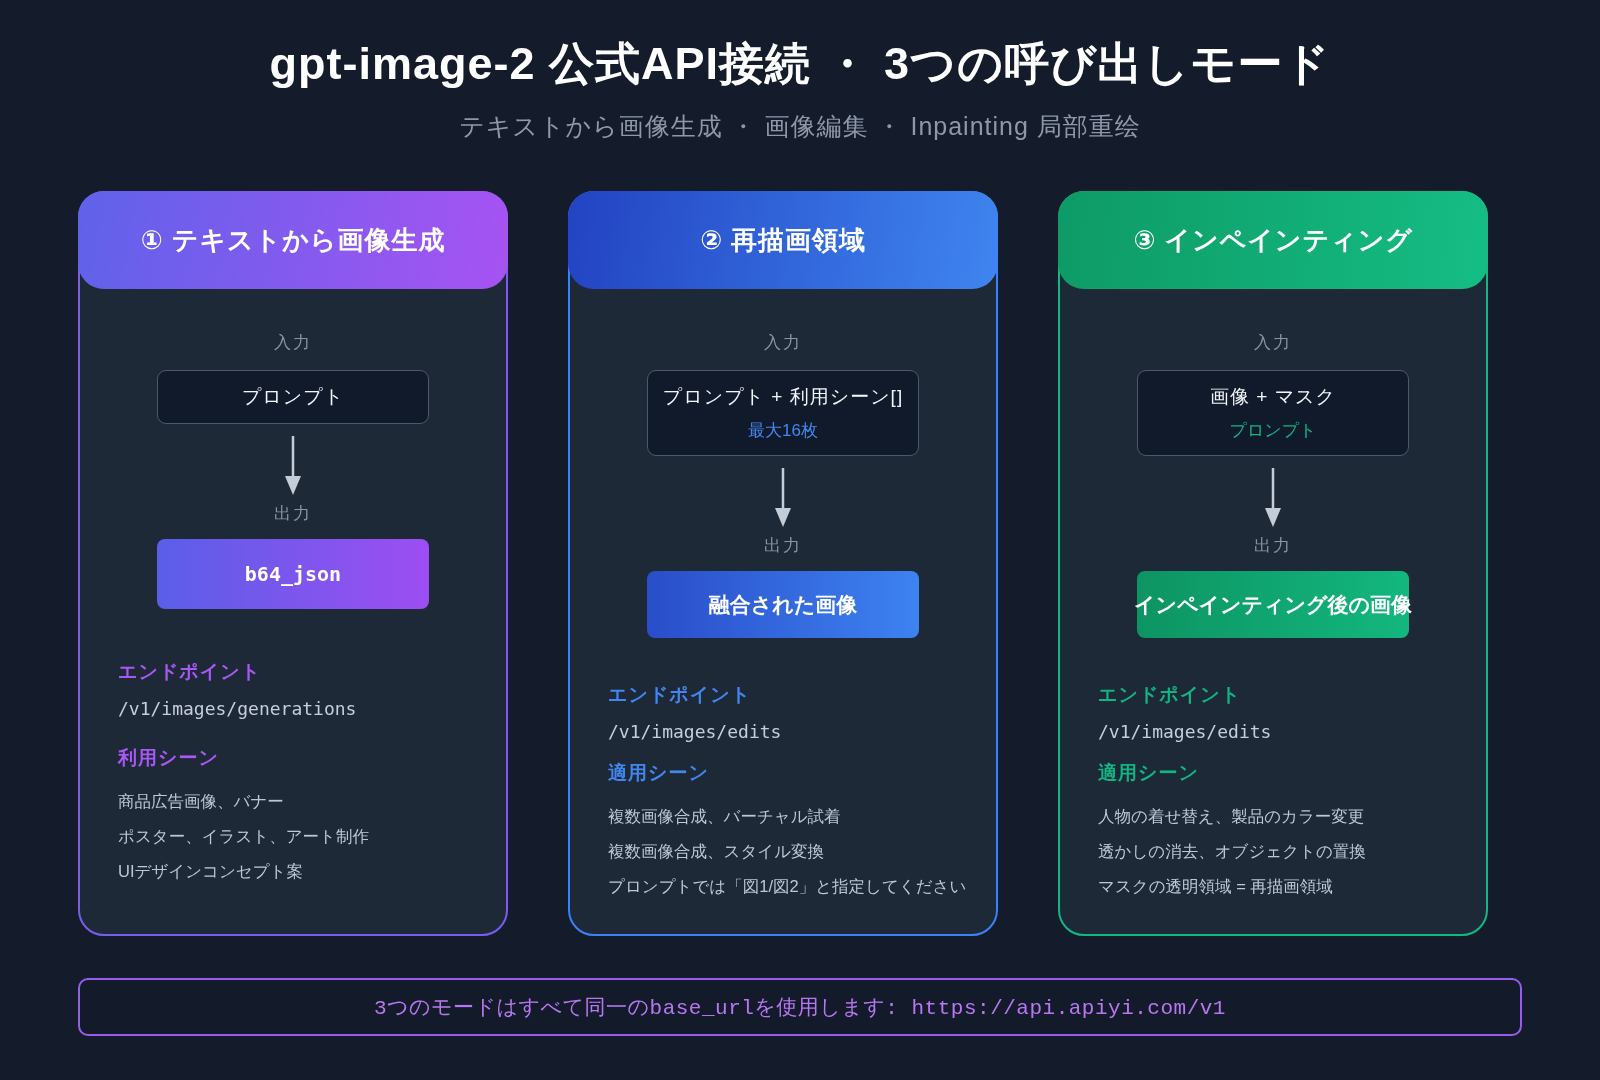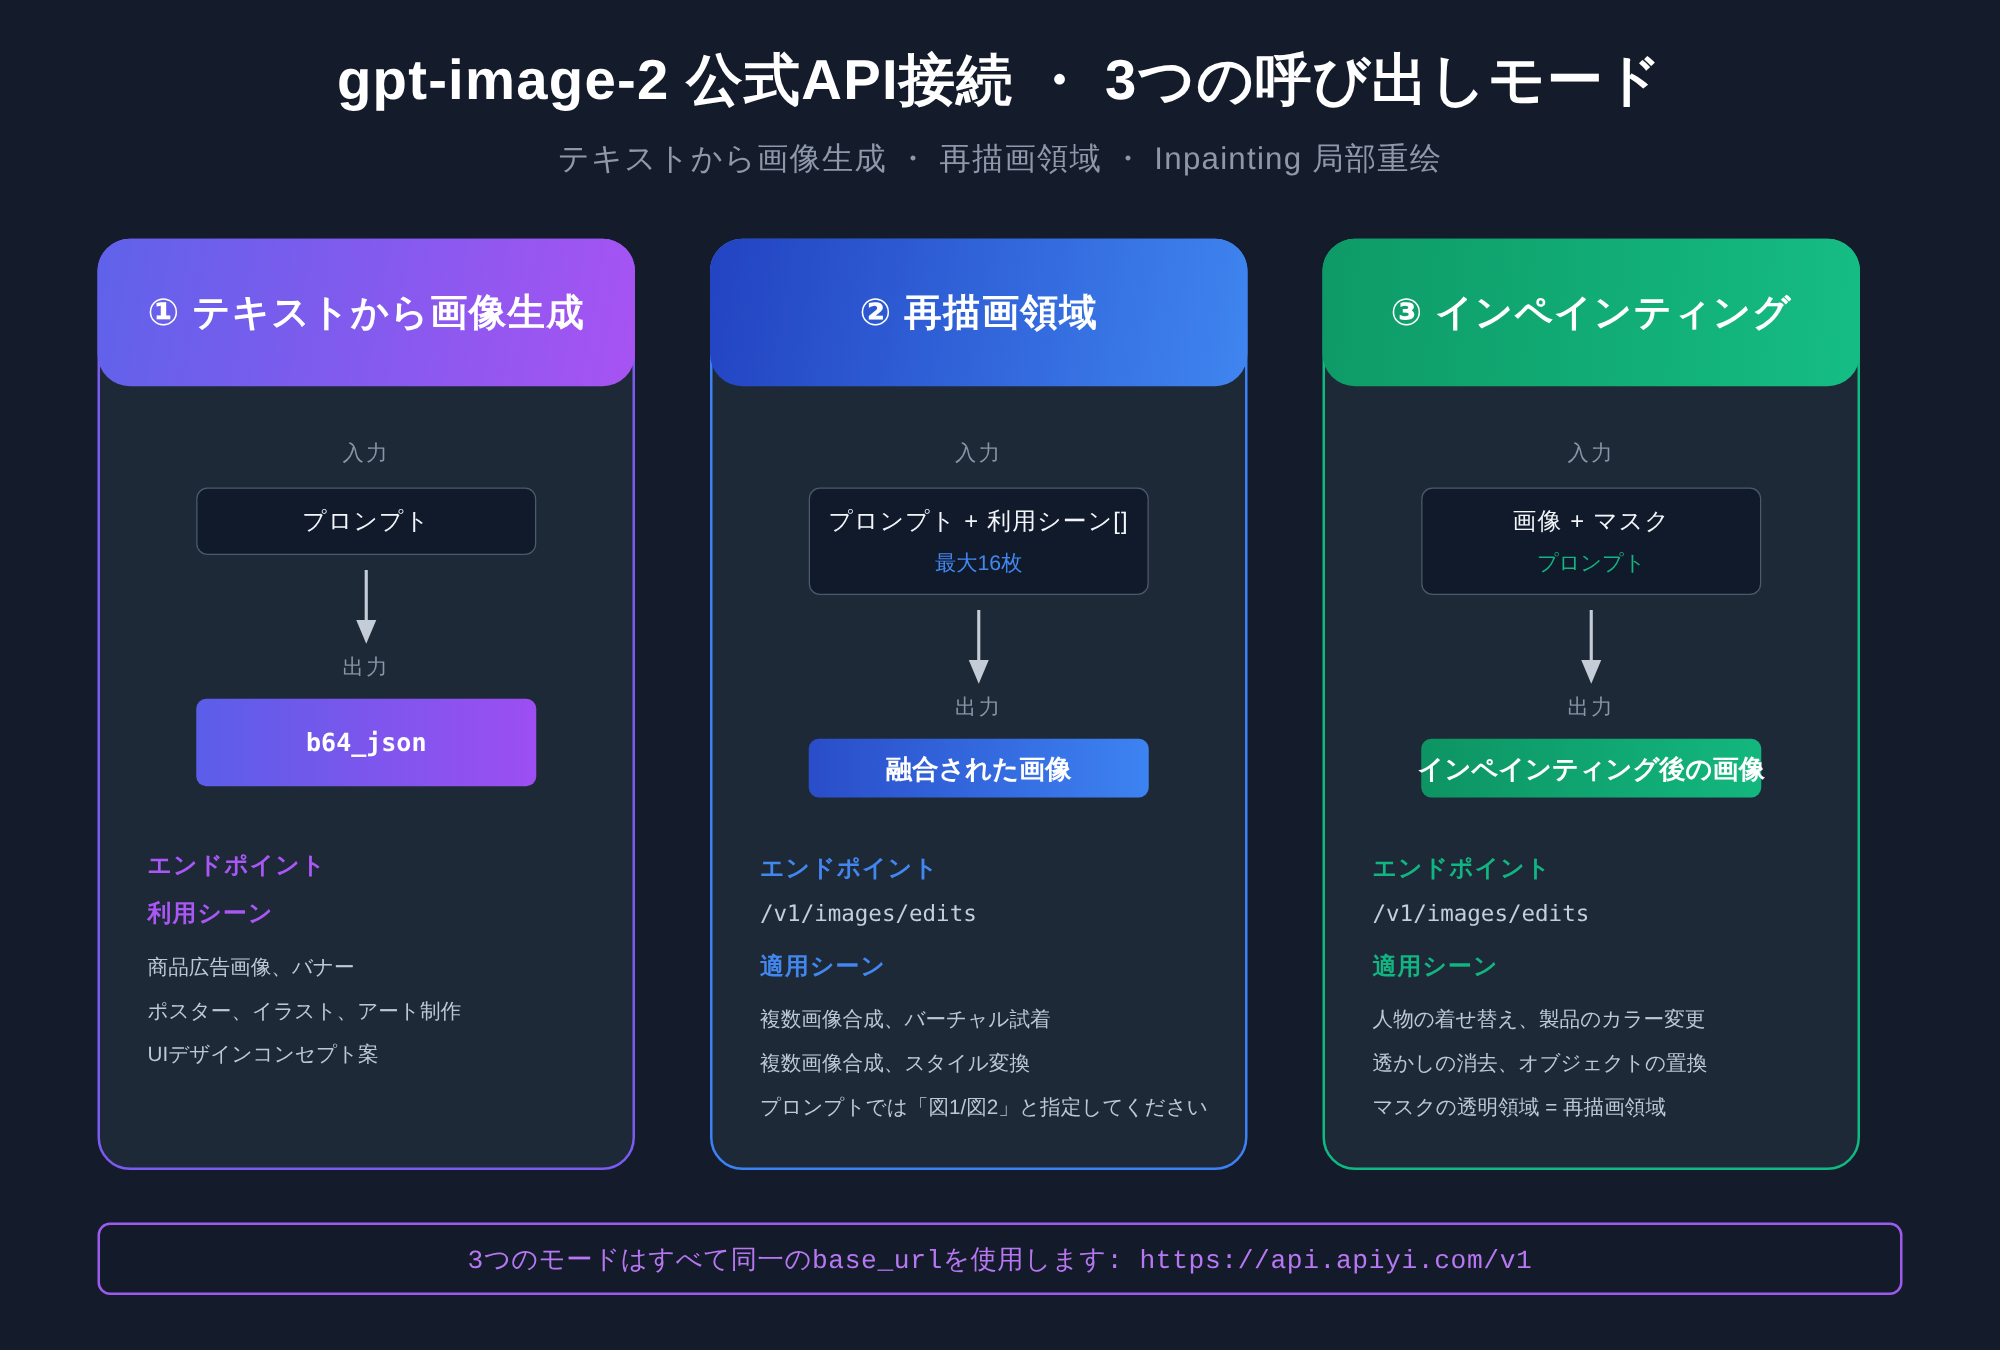--- a/index.html
+++ b/index.html
@@ -39,26 +39,26 @@
     background: #1e2938;
     border-radius: 26px;
     border: 2px solid;
     display: flex;
     flex-direction: column;
     align-items: center;
   }
   .card-header {
     width: 430px;
     margin: -2px 0 0 0;
-    height: 118px;
+    height: 98px;
     border-radius: 26px;
     display: flex;
     align-items: center;
     justify-content: center;
-    font-size: 30px;
+    font-size: 26px;
     font-weight: bold;
     color: #ffffff;
     letter-spacing: 1px;
     flex: none;
   }
   .c1 { border-color: #7b5bf0; }
   .c1 .card-header { background: linear-gradient(100deg, #5f62ea 0%, #a753f2 100%); }
   .c2 { border-color: #3b82f6; }
   .c2 .card-header { background: linear-gradient(100deg, #2343c2 0%, #3f85f0 100%); }
   .c3 { border-color: #10b981; }
@@ -150,40 +150,41 @@
     letter-spacing: 0.5px;
     white-space: nowrap;
   }
 </style>
 </head>
 <body>
 
 <div class="page">
 
   <h1 class="page-title">gpt-image-2 公式API接続 ・ 3つの呼び出しモード</h1>
-  <div class="page-subtitle">テキストから画像生成 ・ 再描画領域 ・ Inpainting 局部重绘</div>
+  <div class="page-subtitle">テキストから画像生成 ・ 画像編集 ・ Inpainting 局部重绘</div>
 
   <div class="cards-row">
 
     <section class="card c1">
       <header class="card-header">
         <span>① テキストから画像生成</span>
       </header>
       <div class="io-label">入力</div>
       <div class="io-box">
         <div class="io-main">プロンプト</div>
       </div>
       <svg class="arrow" width="26" height="64" viewBox="0 0 26 64">
         <line x1="13" y1="2" x2="13" y2="44" stroke="#c4ccd8" stroke-width="2.5"></line>
         <polygon points="5,42 21,42 13,61" fill="#c4ccd8"></polygon>
       </svg>
       <div class="io-label" style="margin-top:4px">出力</div>
       <div class="out-btn">b64_json</div>
       <div class="info">
         <div class="info-heading">エンドポイント</div>
+        <div class="mono-path">/v1/images/generations</div>
         <div class="info-heading">利用シーン</div>
         <div class="scene-line">商品広告画像、バナー</div>
         <div class="scene-line">ポスター、イラスト、アート制作</div>
         <div class="scene-line">UIデザインコンセプト案</div>
       </div>
     </section>
 
     <section class="card c2">
       <header class="card-header">
         <span>② 再描画領域</span>

